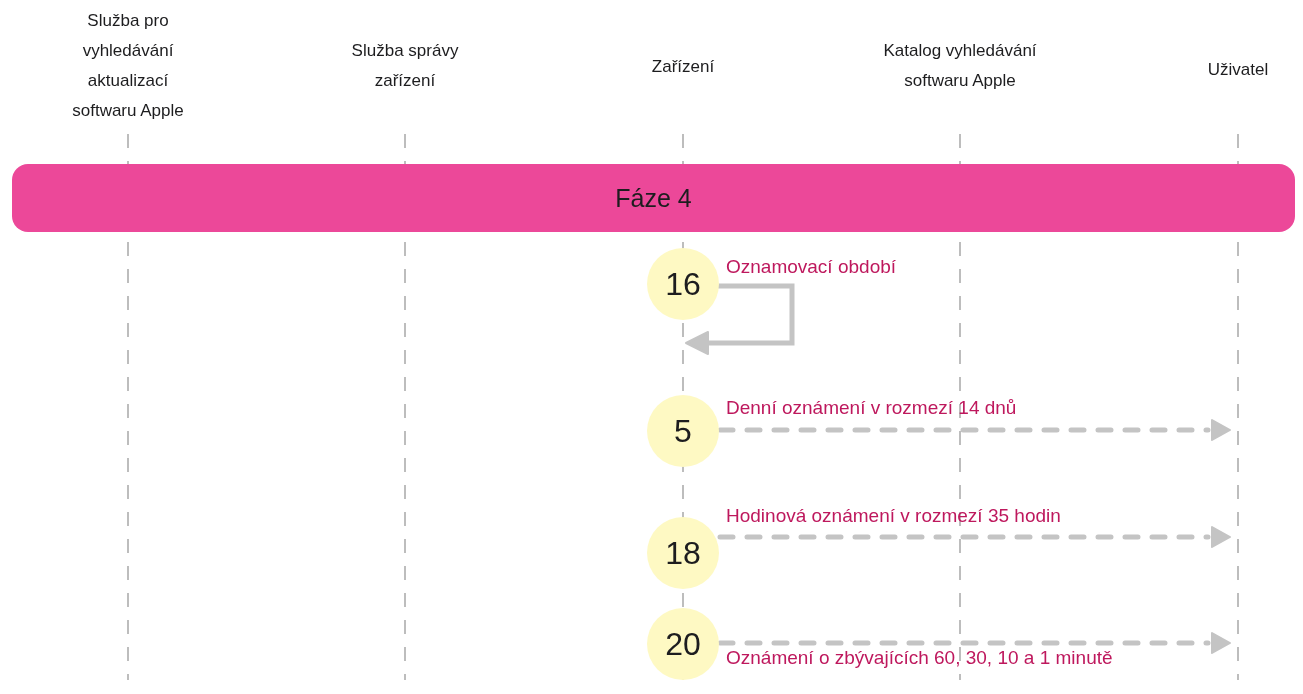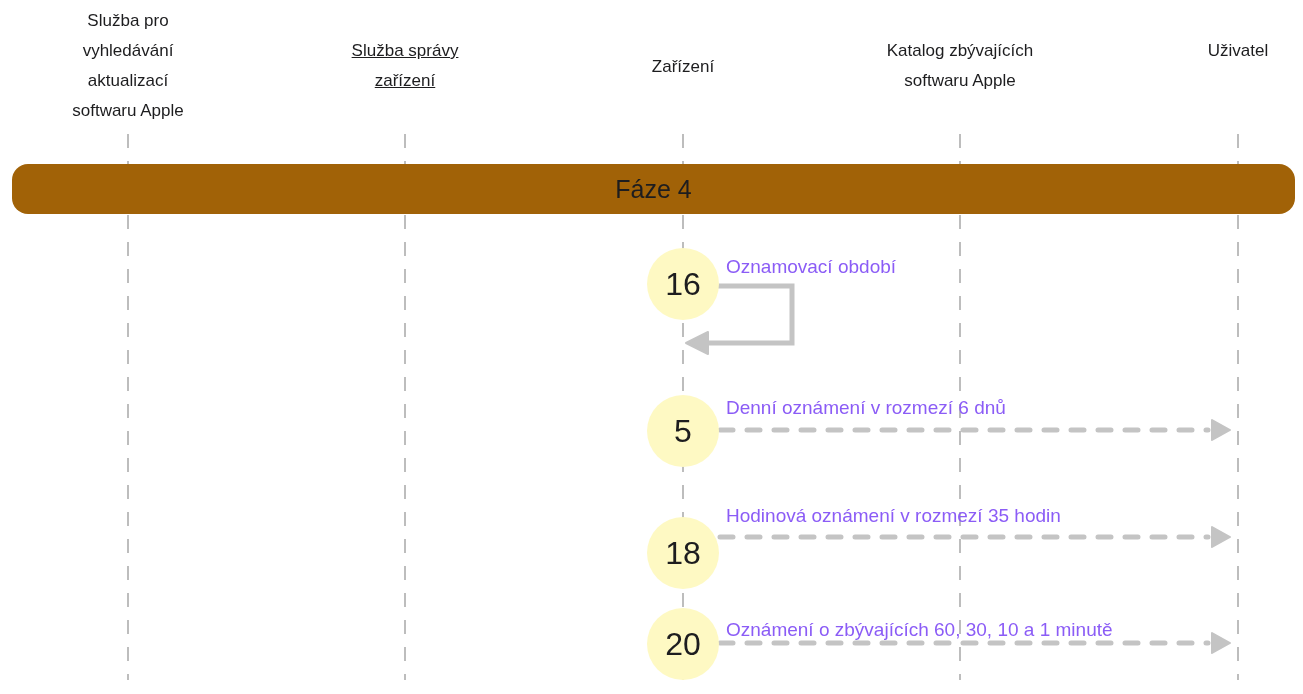--- a/index.html
+++ b/index.html
@@ -1,42 +1,42 @@
 <!DOCTYPE html>
 <html><head>
 <meta charset="utf-8">
 <style>
   html, body { margin: 0; padding: 0; background: #ffffff; }
   body { width: 1303px; height: 694px; position: relative; overflow: hidden;
          font-family: "Liberation Sans", "DejaVu Sans", sans-serif; color: #1d1d1f; }
   .actor-label { position: absolute; text-align: center; font-size: 17px; line-height: 30px;
                  transform: translateX(-50%); white-space: pre-line; }
   svg.diagram { position: absolute; left: 0; top: 0; }
-  .phase-band { position: absolute; left: 12px; top: 164px; width: 1283px; height: 50px;
-                background: #a16207; border-radius: 16px; display: flex; align-items: center;
+  .phase-band { position: absolute; left: 12px; top: 164px; width: 1283px; height: 68px;
+                background: #ec4899; border-radius: 16px; display: flex; align-items: center;
                 justify-content: center; }
   .phase-label { font-size: 25px; color: #1d1d1f; }
   .step-circle { position: absolute; width: 72px; height: 72px; border-radius: 50%;
                  background: #fef9c3; display: flex; align-items: center; justify-content: center;
                  font-size: 32px; color: #1d1d1f; transform: translate(-50%, -50%); }
-  .msg-label { position: absolute; font-size: 19px; line-height: 22px; white-space: nowrap; color: #8b5cf6; }
+  .msg-label { position: absolute; font-size: 19px; line-height: 22px; white-space: nowrap; color: #be185d; }
 </style>
 </head>
 <body>
 
 <div class="actor-label" style="left:128px; top:6px;">Služba pro
 vyhledávání
 aktualizací
 softwaru Apple</div>
-<div class="actor-label" style="left:405px; top:36px;text-decoration:underline;">Služba správy
+<div class="actor-label" style="left:405px; top:36px;">Služba správy
 zařízení</div>
 <div class="actor-label" style="left:683px; top:52px;">Zařízení</div>
-<div class="actor-label" style="left:960px; top:36px;">Katalog zbývajících
+<div class="actor-label" style="left:960px; top:36px;">Katalog vyhledávání
 softwaru Apple</div>
-<div class="actor-label" style="left:1238px; top:36px;">Uživatel</div>
+<div class="actor-label" style="left:1238px; top:55px;">Uživatel</div>
 
 <svg class="diagram" width="1303" height="694">
   <g stroke="#9a9a9a" stroke-width="1.3" stroke-dasharray="14 13">
     <line x1="128" y1="134" x2="128" y2="680"></line>
     <line x1="405" y1="134" x2="405" y2="680"></line>
     <line x1="683" y1="134" x2="683" y2="680"></line>
     <line x1="960" y1="134" x2="960" y2="680"></line>
     <line x1="1238" y1="134" x2="1238" y2="680"></line>
   </g>
 
@@ -72,15 +72,15 @@
     <span>5</span>
   </div>
 <div class="step-circle" style="left:683px; top:553px;">
     <span>18</span>
   </div>
 <div class="step-circle" style="left:683px; top:644px;">
     <span>20</span>
   </div>
 
 <div class="msg-label" style="left:726px; top:256px;">Oznamovací období</div>
-<div class="msg-label" style="left:726px; top:397px;">Denní oznámení v rozmezí 6 dnů</div>
+<div class="msg-label" style="left:726px; top:397px;">Denní oznámení v rozmezí 14 dnů</div>
 <div class="msg-label" style="left:726px; top:505px;">Hodinová oznámení v rozmezí 35 hodin</div>
-<div class="msg-label" style="left:726px; top:619px;">Oznámení o zbývajících 60, 30, 10 a 1 minutě</div>
+<div class="msg-label" style="left:726px; top:647px;">Oznámení o zbývajících 60, 30, 10 a 1 minutě</div>
 
 </body></html>

